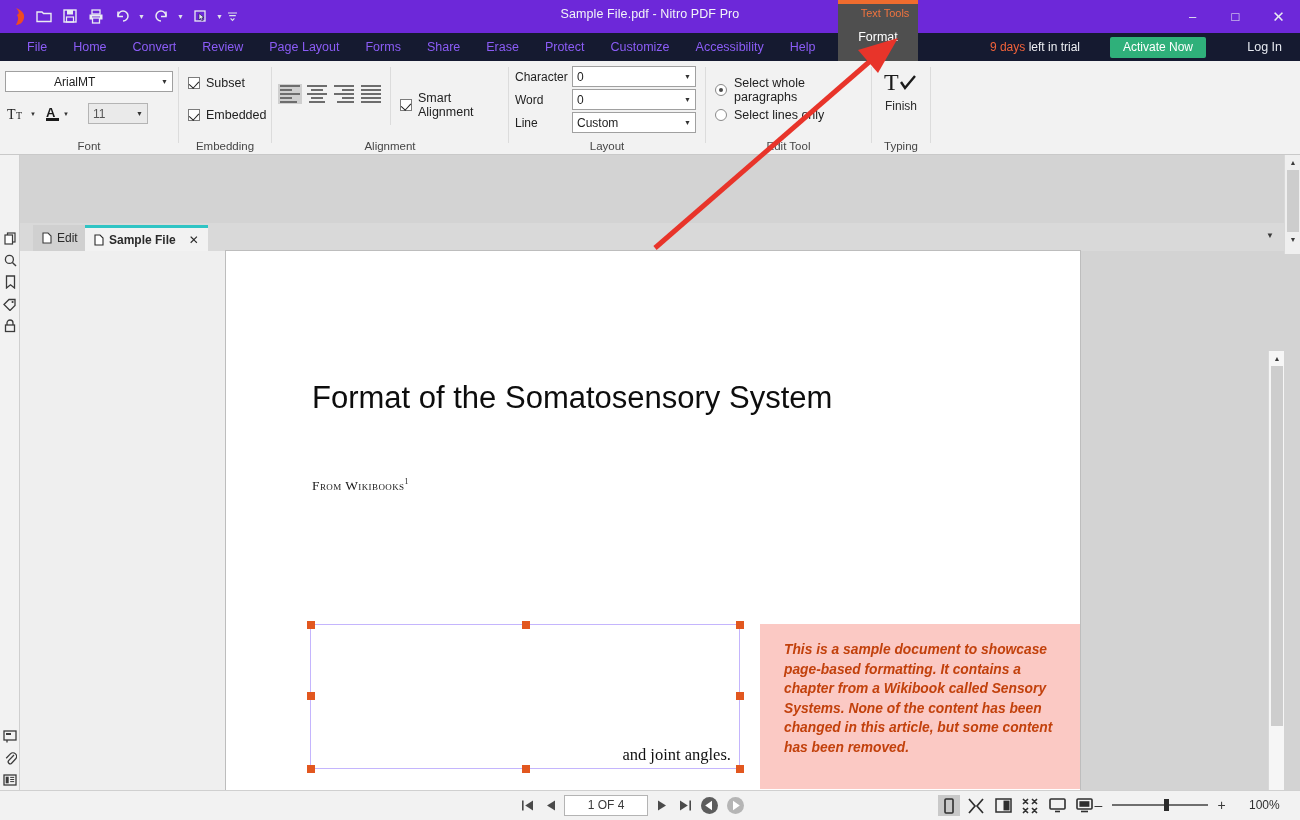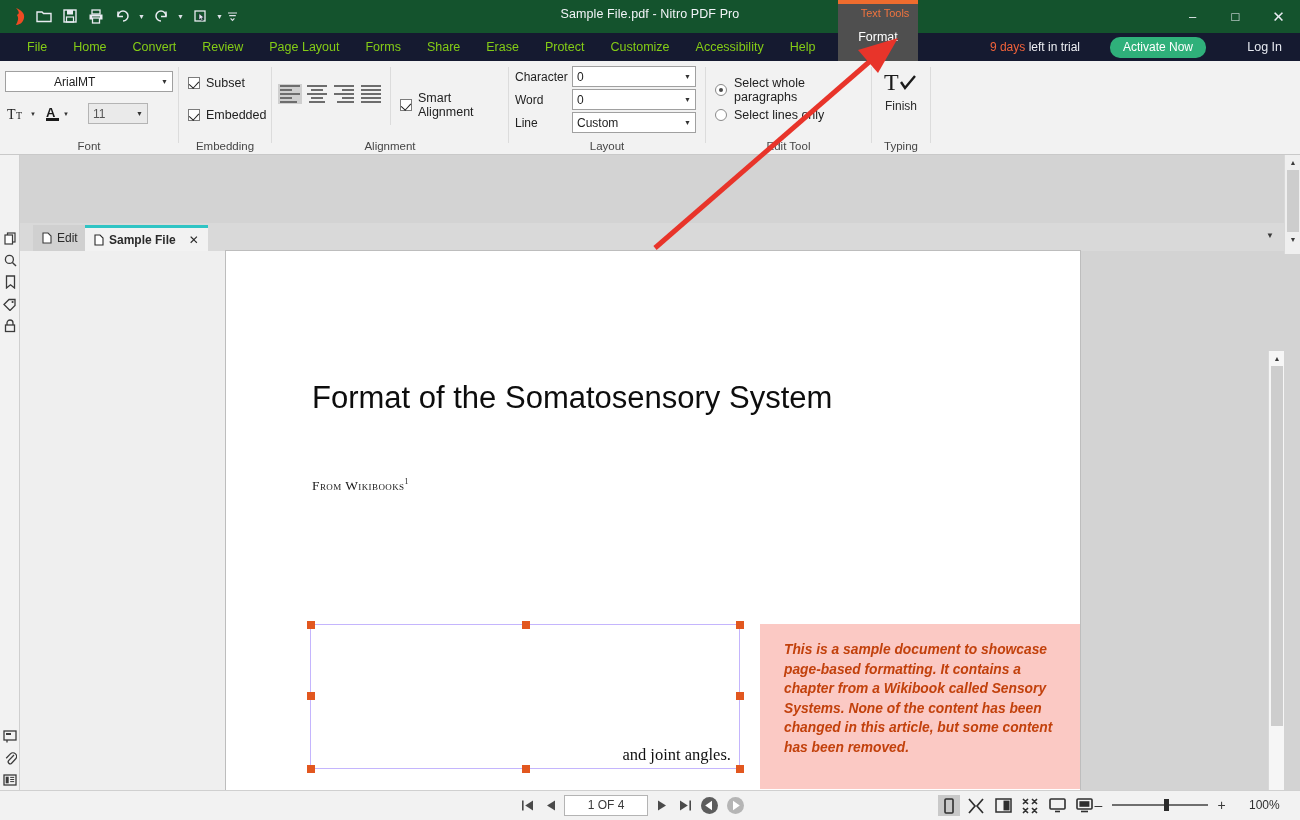--- a/index.html
+++ b/index.html
@@ -8,21 +8,21 @@
     width: 1300px; height: 820px;
     overflow: hidden;
     font-family: "Liberation Sans", sans-serif;
     background: #ffffff;
   }
   #app { position: relative; width: 1300px; height: 820px; }
 
   
   .titlebar {
     position: absolute; left: 0; top: 0; width: 1300px; height: 33px;
-    background: #14532d;
+    background: #6d28d9;
   }
   .qat { position: absolute; left: 8px; top: 4px; display: flex; align-items: center; gap: 2px; }
   .qat-btn {
     width: 24px; height: 24px; display: flex; align-items: center; justify-content: center;
     color: #e9ecf2;
   }
   .qat-caret { width: 11px; height: 24px; display: flex; align-items: center; justify-content: center; color: #dfe3ea; font-size: 7px; }
   .applogo { width: 22px; height: 24px; display:flex; align-items:center; justify-content:center; }
   .win-title {
     position: absolute; left: 0; top: 7px; width: 1300px; text-align: center;
@@ -33,27 +33,27 @@
   .wc.close { font-size: 15px; }
 
   
   .menubar {
     position: absolute; left: 0; top: 33px; width: 1300px; height: 28px;
     background: #151a30;
   }
   .menu-items { position: absolute; left: 14px; top: 0; display: flex; height: 28px; }
   .menu-item {
     padding: 0 13px; height: 28px; line-height: 28px;
-    color: #84cc16; font-size: 12.5px; white-space: nowrap;
+    color: #8b5cf6; font-size: 12.5px; white-space: nowrap;
   }
   .trial { position: absolute; right: 220px; top: 0; height: 28px; line-height: 28px; font-size: 12px; color: #eef0f4; white-space: nowrap;}
   .trial .days { color: #f0623a; }
   .activate {
     position: absolute; right: 94px; top: 4px; height: 21px; line-height: 21px;
-    background: #2fb07a; color: #fff; font-size: 12px; padding: 0 13px; border-radius: 10px;
+    background: #2fb07a; color: #fff; font-size: 12px; padding: 0 13px; border-radius: 2px;
     white-space: nowrap;
   }
   .login { position: absolute; right: 18px; top: 0; height: 28px; line-height: 28px; color: #e6e9f0; font-size: 12.5px; }
 
   
   .ctx-tab {
     position: absolute; left: 838px; top: 0; width: 80px; height: 61px;
     background: #4f4f4f;
     border-top: 4px solid #ef6c2e;
   }

